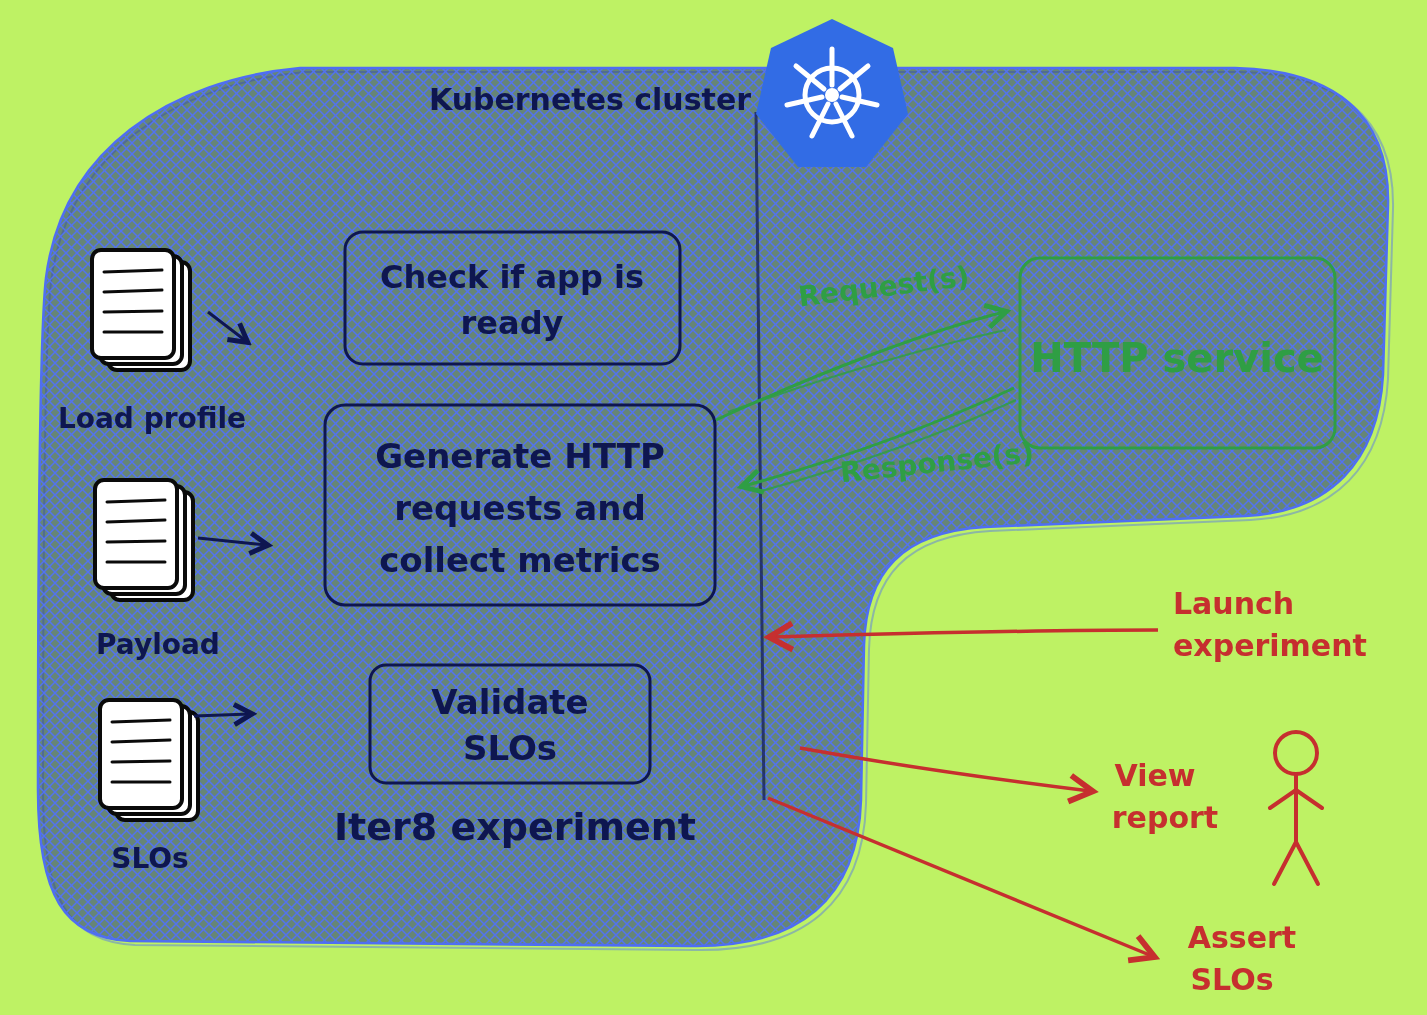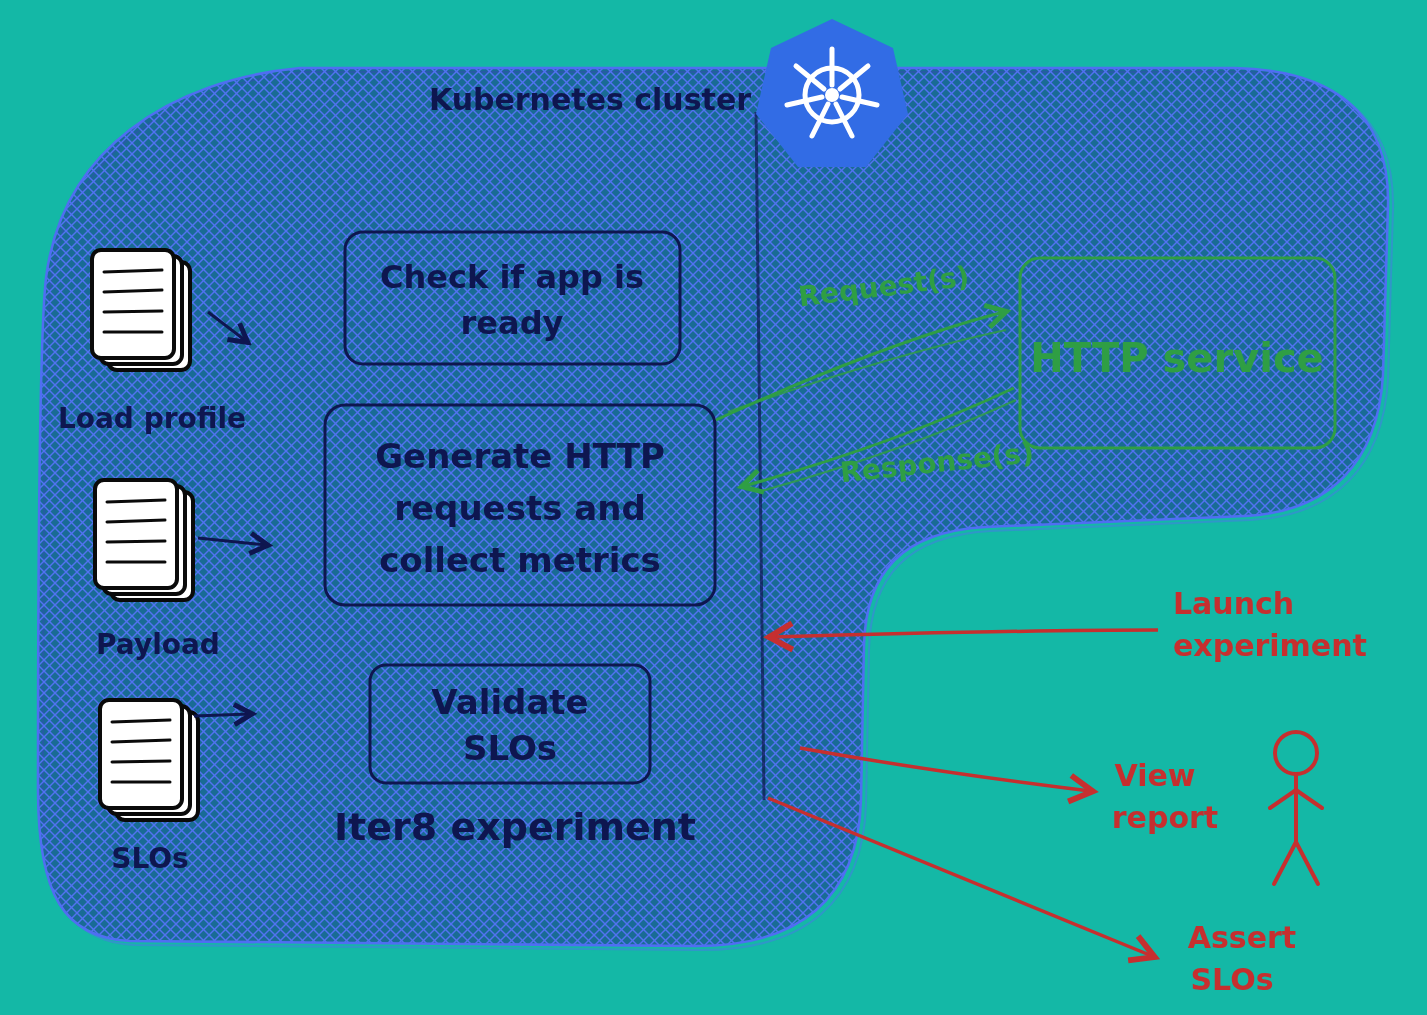--- a/index.html
+++ b/index.html
@@ -1,16 +1,16 @@
 <!DOCTYPE html>
 <html><head>
 <meta charset="utf-8">
 <style>
   html,body{margin:0;padding:0;background:#000;}
-  .stage{position:relative;width:1427px;height:1015px;background:#14b8a6;overflow:hidden;}
+  .stage{position:relative;width:1427px;height:1015px;background:#bef264;overflow:hidden;}
   svg text{font-family:"DejaVu Sans",sans-serif;}
 </style>
 </head>
 <body>
 
 <div class="stage">
 <svg width="1427" height="1015" viewBox="0 0 1427 1015">
   <defs>
     <pattern id="xh" width="11" height="11" patternUnits="userSpaceOnUse">
       <rect width="11" height="11" fill="#1d2c86" opacity="0.55"></rect>

